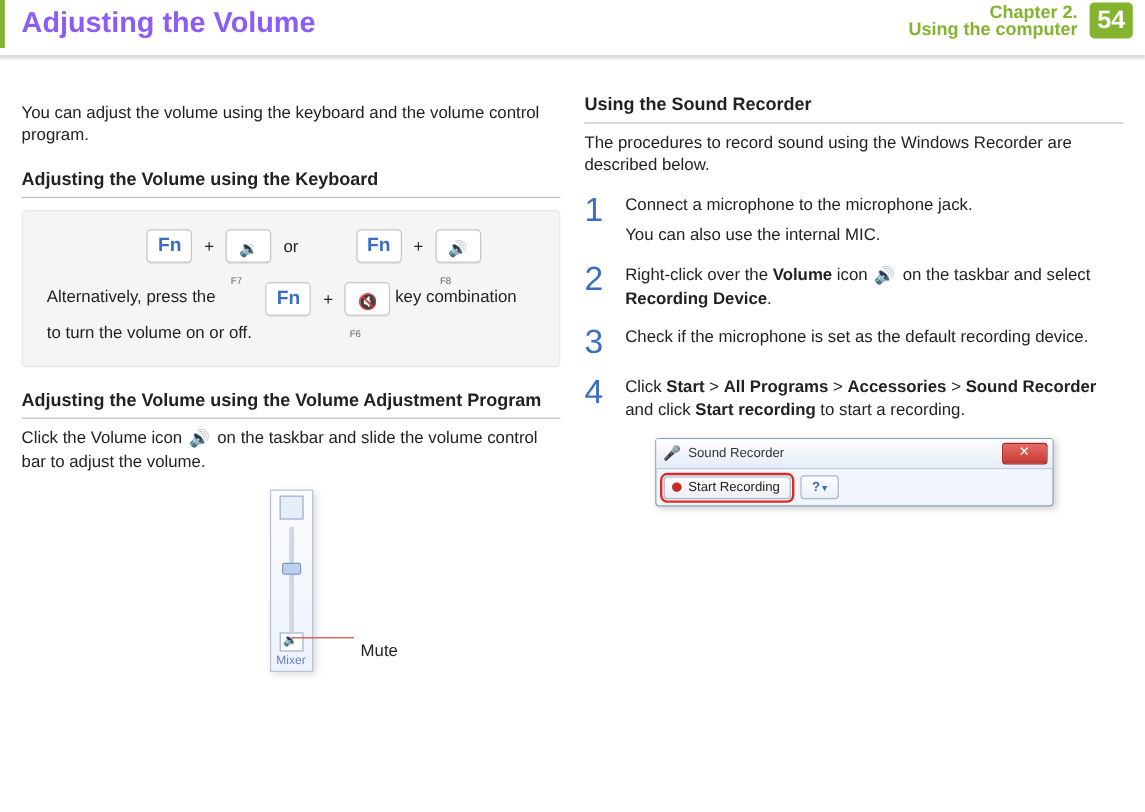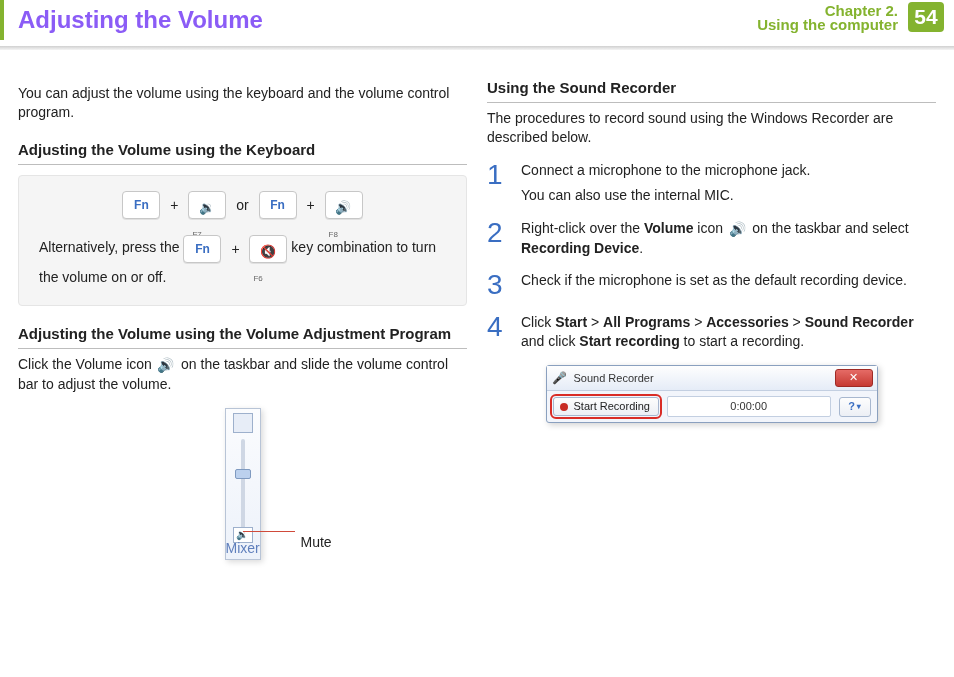--- a/index.html
+++ b/index.html
@@ -98,21 +98,21 @@
     padding:0 3px;
     border:1px solid #c7c7c7;
     border-radius:4px;
     background:#fff;
     vertical-align:middle;
     font-size:10px;
     color:var(--blue);
     box-shadow:0 1px 0 #e0e0e0;
     position:relative;
   }
-  .key.fn{font-weight:700;font-size:12px;}
+  .key.fn{font-weight:700;font-size:16px;margin-left:38px;}
   .key .ksup{position:absolute;top:18px;left:3px;font-size:8px;color:#666;margin-top:17px;}
   .key .kico{font-size:13px;color:var(--blue-light);margin-top:6px;}
   .plus,.or{vertical-align:middle;margin:0 6px;color:#222;}
   
   .volico{
     display:inline-block;
     vertical-align:middle;
     color:var(--blue-light);
     font-size:14px;
     margin:0 2px;
@@ -144,21 +144,21 @@
     position:absolute;left:50%;top:60px;transform:translateX(-50%);
     width:14px;height:8px;background:#bcd1ee;border:1px solid #7f9ac0;border-radius:2px;
   }
   .volpanel .mutebtn{
     position:absolute;bottom:16px;left:50%;transform:translateX(-50%);
     width:18px;height:14px;border:1px solid #9db0cc;background:#fff;
     color:var(--blue-light);font-size:10px;line-height:14px;text-align:center;
   }
   .volpanel .mixer{
     position:absolute;bottom:1px;left:0;right:0;text-align:center;
-    font-size:14px;color:#5f7fbc;
+    font-size:10px;color:#5f7fbc;
   }
   .muteline{
     position:absolute;
     top:123px;
     left:50%;
     width:52px;height:1px;background:#d04a3a;
   }
   .mutelabel{
     position:absolute;
     top:125px;
@@ -334,21 +334,20 @@
           <span class="micico">🎤</span>
           <span>Sound Recorder</span>
         </span>
         <span class="closebtn">✕</span>
       </div>
       <div class="body">
         <span class="recbtn">
           <span class="recdot"></span>
           <span>Start Recording</span>
         </span>
-        <span class="rectime">0:00:00</span>
         <span class="helpbtn">
           <span>?</span>
           <span class="tri">▾</span>
         </span>
       </div>
     </div>
 
   </div>
 </div>
 

